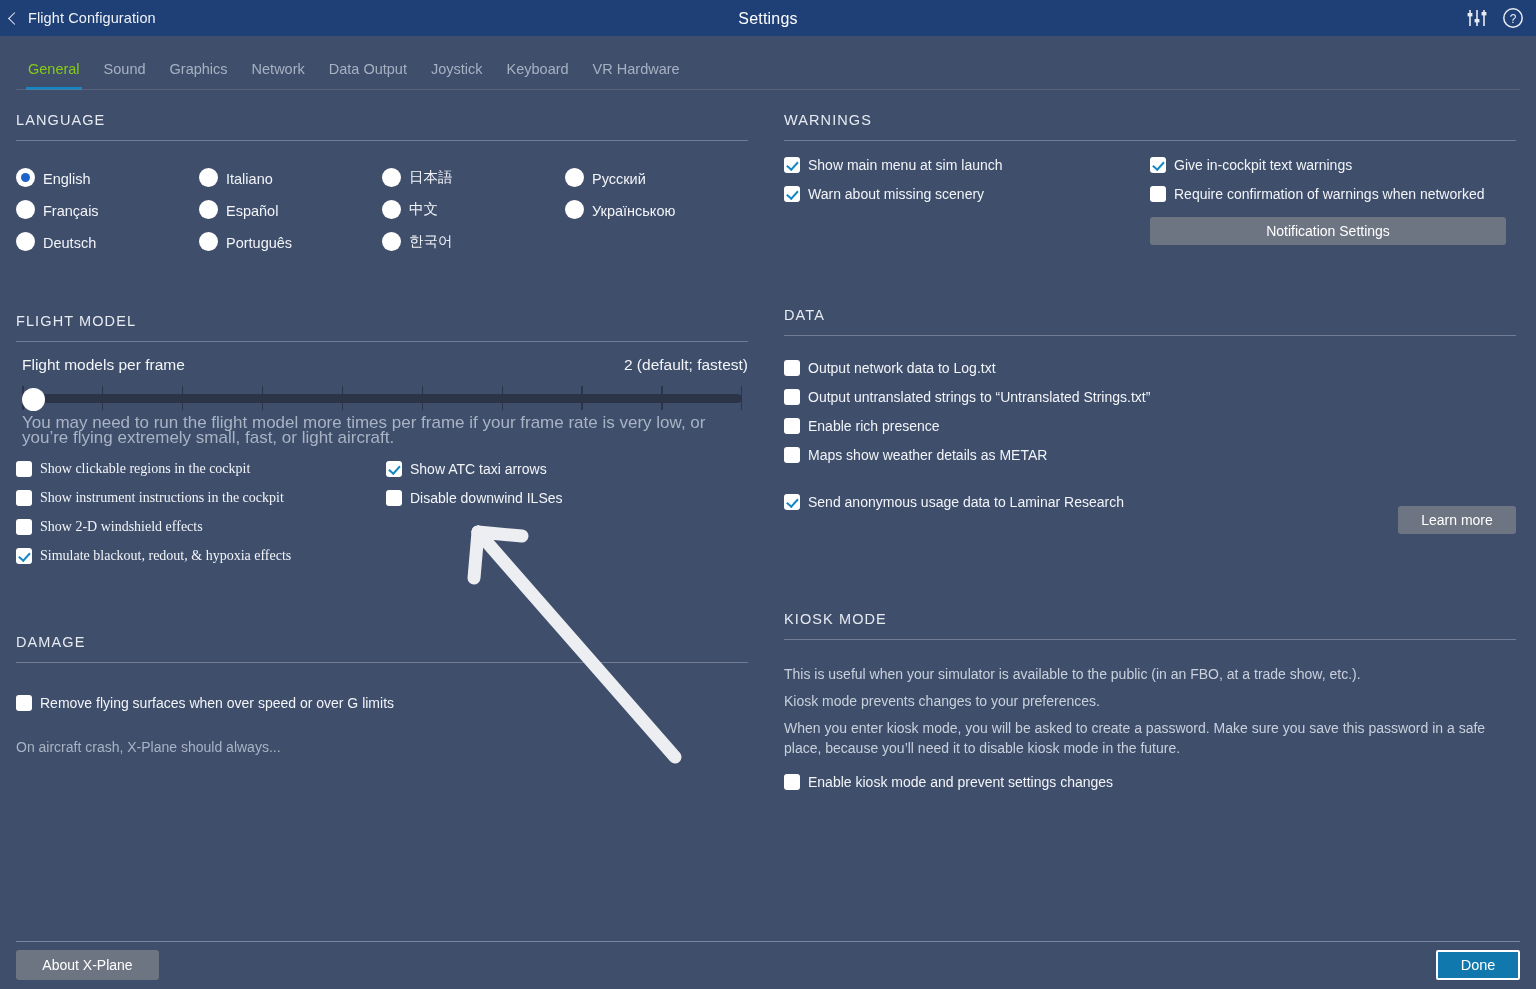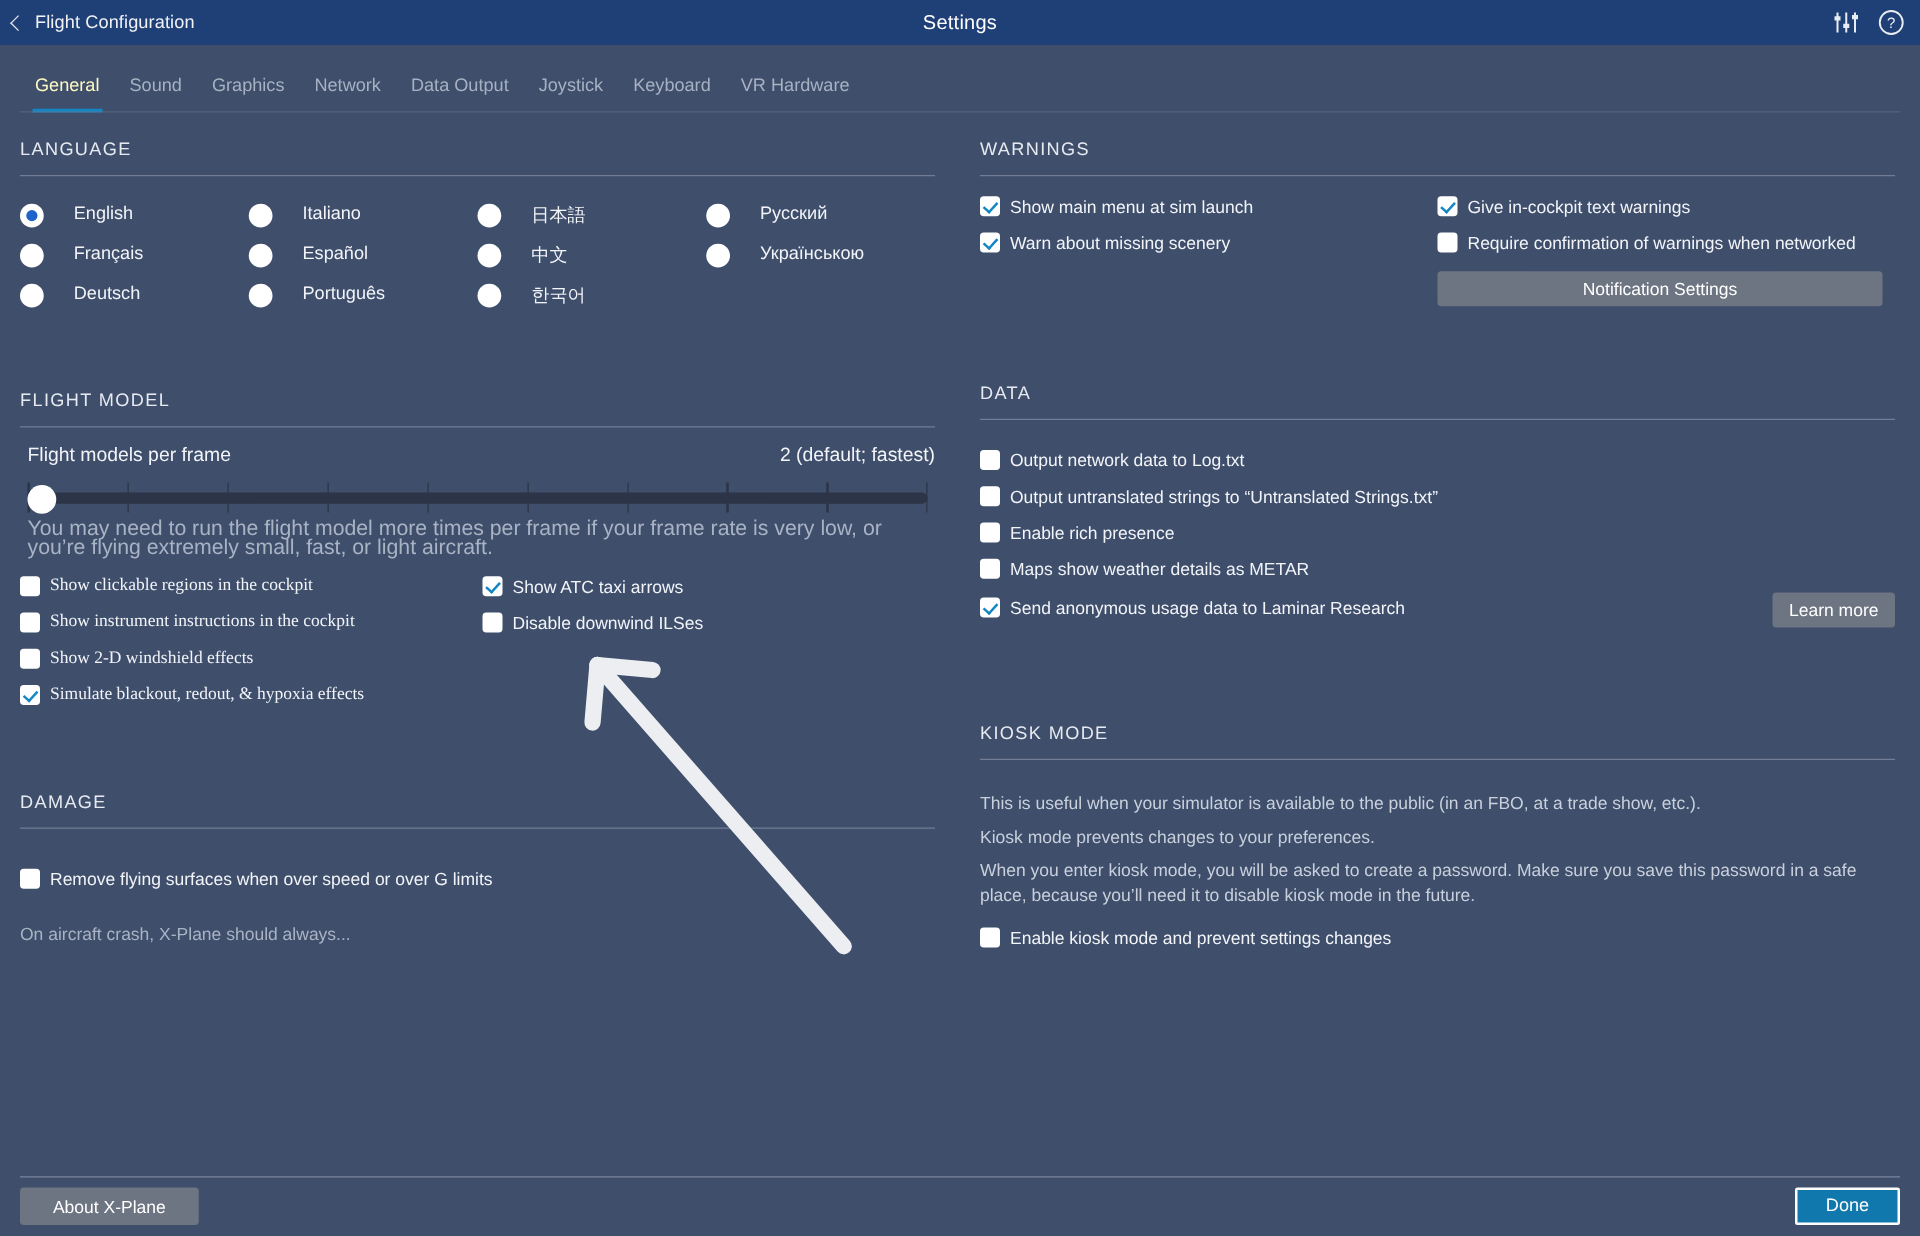--- a/index.html
+++ b/index.html
@@ -75,21 +75,21 @@
     gap: 0;
   }
   .tab {
     position: relative;
     font-size: 14.5px;
     color: #a8b1c2;
     padding: 0 12px 13px 12px;
     cursor: pointer;
     white-space: nowrap;
   }
-  .tab.active { color: #fef9c3; }
+  .tab.active { color: #84cc16; }
   .tab.active::after {
     content: "";
     position: absolute;
     left: 10px; right: 10px; bottom: 0;
     height: 3px;
     background: #1386c4;
   }
   .tabbar-rule {
     position: absolute;
     left: 16px; right: 16px; bottom: 0;
@@ -129,22 +129,22 @@
   .radio-grid {
     display: flex;
   }
   .radio-col { display: flex; flex-direction: column; gap: 8px; }
   .rc-1 { width: 186px; }
   .rc-2 { width: 186px; }
   .rc-3 { width: 186px; }
   .rc-4 { width: 186px; }
 
   .radio-row {
-    display: flex; align-items: flex-start;
-    gap: 24px;
+    display: flex; align-items: flex-end;
+    gap: 8px;
     cursor: pointer;
     height: 24px;
   }
   .radio {
     width: 19px; height: 19px;
     border-radius: 50%;
     background: #ffffff;
     flex: 0 0 19px;
     position: relative;
   }
@@ -253,21 +253,21 @@
     color: #ffffff;
     background: #6e7582;
     border: none;
     border-radius: 3px;
     cursor: pointer;
     padding: 0 12px;
     height: 28px;
     font-family: "Liberation Sans", sans-serif;
   }
   .btn-wide { width: 356px; }
-  .btn-learn { width: 98px; }
+  .btn-learn { width: 118px; margin-top: 32px; }
   .btn-about { width: 143px; height: 30px; }
   .btn-done {
     width: 84px; height: 30px;
     background: #1178ad;
     border: 2px solid #ffffff;
     border-radius: 2px;
     font-size: 14.5px;
   }
 
   .row-with-btn {

